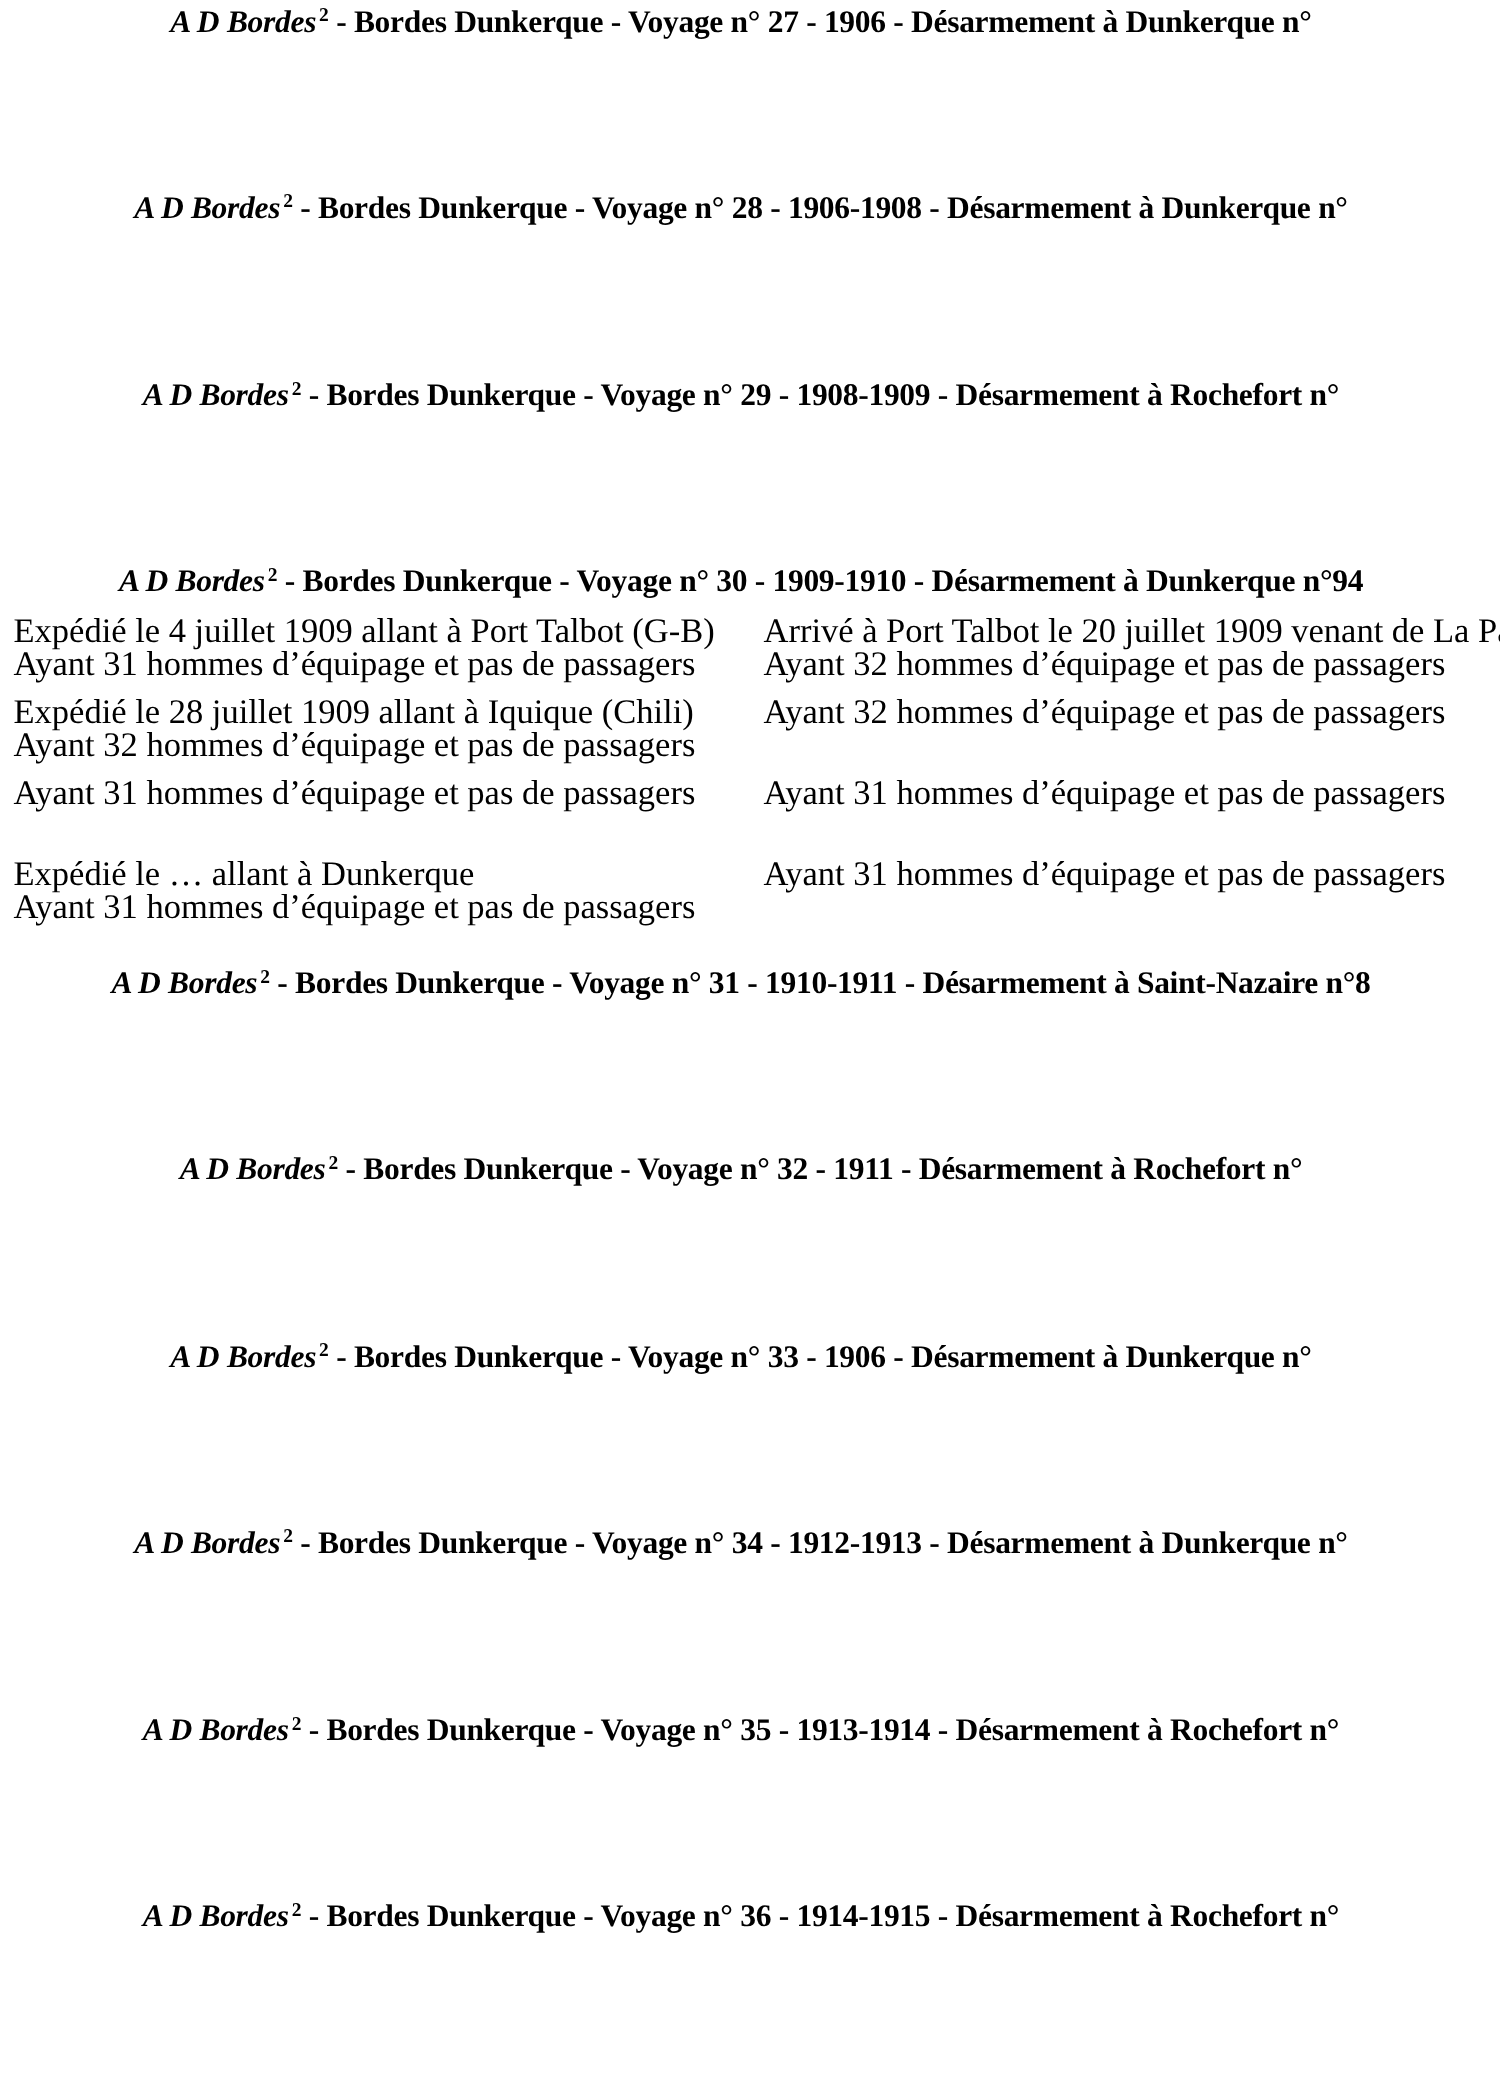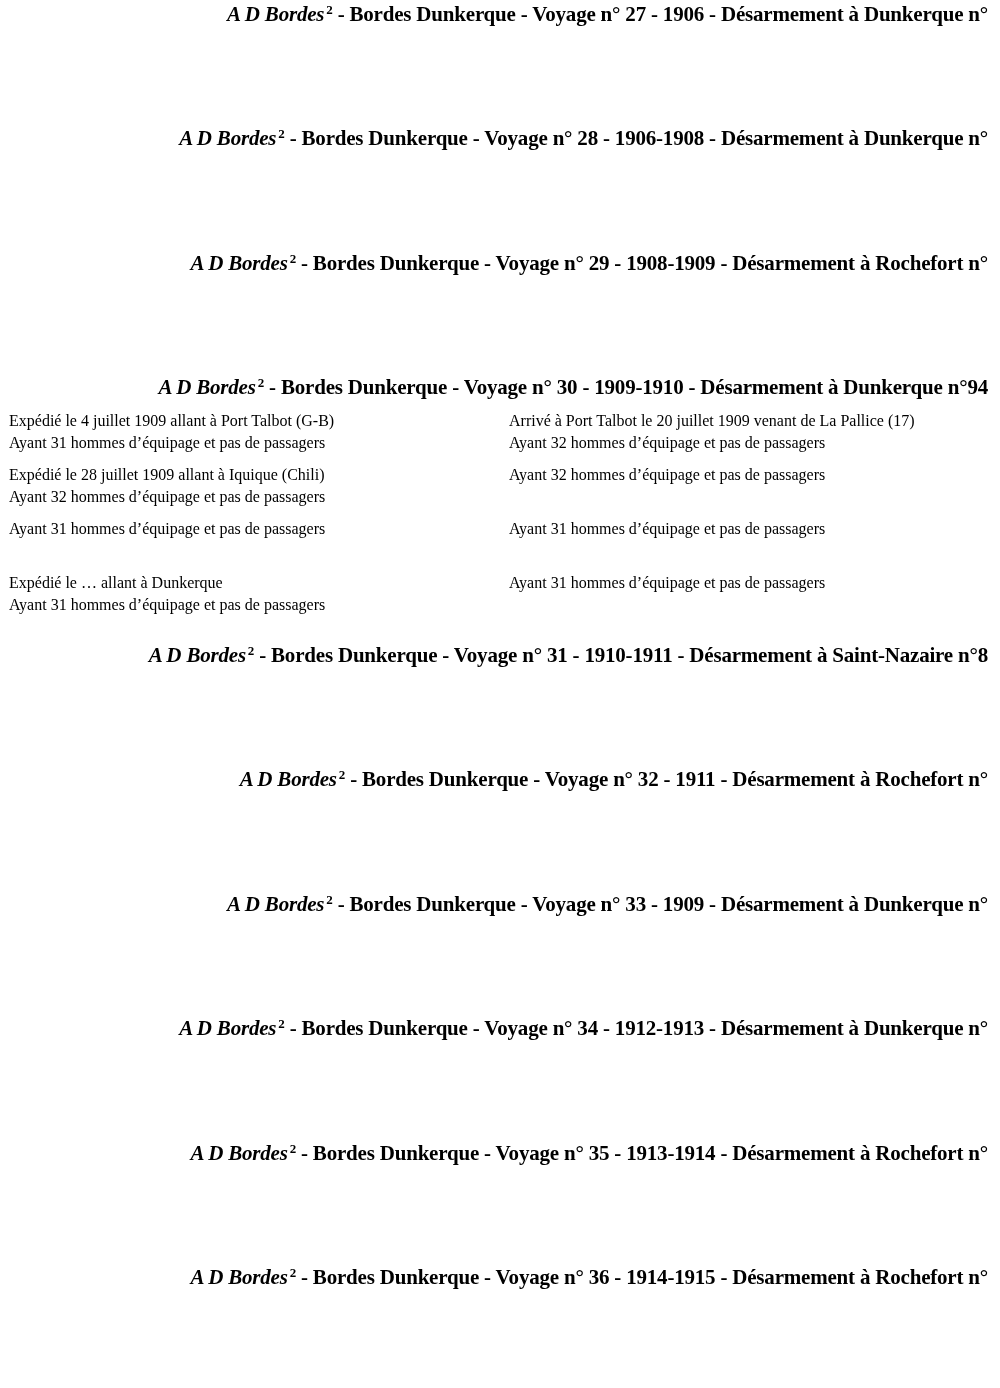--- a/index.html
+++ b/index.html
@@ -12,21 +12,21 @@
       height: 1388px;
       position: relative;
       overflow: hidden;
       font-family: "Liberation Serif", "DejaVu Serif", serif;
       color: #000000;
     }
     .heading {
       position: absolute;
       left: 0;
       width: 988px;
-      text-align: right;
+      text-align: center;
       font-weight: bold;
       font-size: 21px;
       line-height: 26px;
       white-space: nowrap;
       letter-spacing: -0.2px;
     }
     .heading .ship {
       font-style: italic;
     }
     .heading sup {
@@ -39,21 +39,21 @@
       position: absolute;
       top: 410px;
       left: 9px;
       width: 990px;
     }
     .leg-row {
       display: flex;
       height: 54px;
     }
     .leg-cell {
-      font-size: 16px;
+      font-size: 23px;
       line-height: 22px;
       white-space: nowrap;
     }
     .leg-cell.left { width: 500px; }
     .leg-cell.right { width: 490px; }
     .leg-cell div { display: block; }
   </style>
 </head>
 <body>
 
@@ -114,21 +114,21 @@
 
 <div class="heading" style="top:642px;">
   <span class="ship">A D Bordes</span><sup>2</sup><span> - Bordes Dunkerque - Voyage n° 31 - 1910-1911 - Désarmement à Saint-Nazaire n°8</span>
 </div>
 
 <div class="heading" style="top:766px;">
   <span class="ship">A D Bordes</span><sup>2</sup><span> - Bordes Dunkerque - Voyage n° 32 - 1911 - Désarmement à Rochefort n°</span>
 </div>
 
 <div class="heading" style="top:891px;">
-  <span class="ship">A D Bordes</span><sup>2</sup><span> - Bordes Dunkerque - Voyage n° 33 - 1909 - Désarmement à Dunkerque n°</span>
+  <span class="ship">A D Bordes</span><sup>2</sup><span> - Bordes Dunkerque - Voyage n° 33 - 1906 - Désarmement à Dunkerque n°</span>
 </div>
 
 <div class="heading" style="top:1015px;">
   <span class="ship">A D Bordes</span><sup>2</sup><span> - Bordes Dunkerque - Voyage n° 34 - 1912-1913 - Désarmement à Dunkerque n°</span>
 </div>
 
 <div class="heading" style="top:1140px;">
   <span class="ship">A D Bordes</span><sup>2</sup><span> - Bordes Dunkerque - Voyage n° 35 - 1913-1914 - Désarmement à Rochefort n°</span>
 </div>
 

